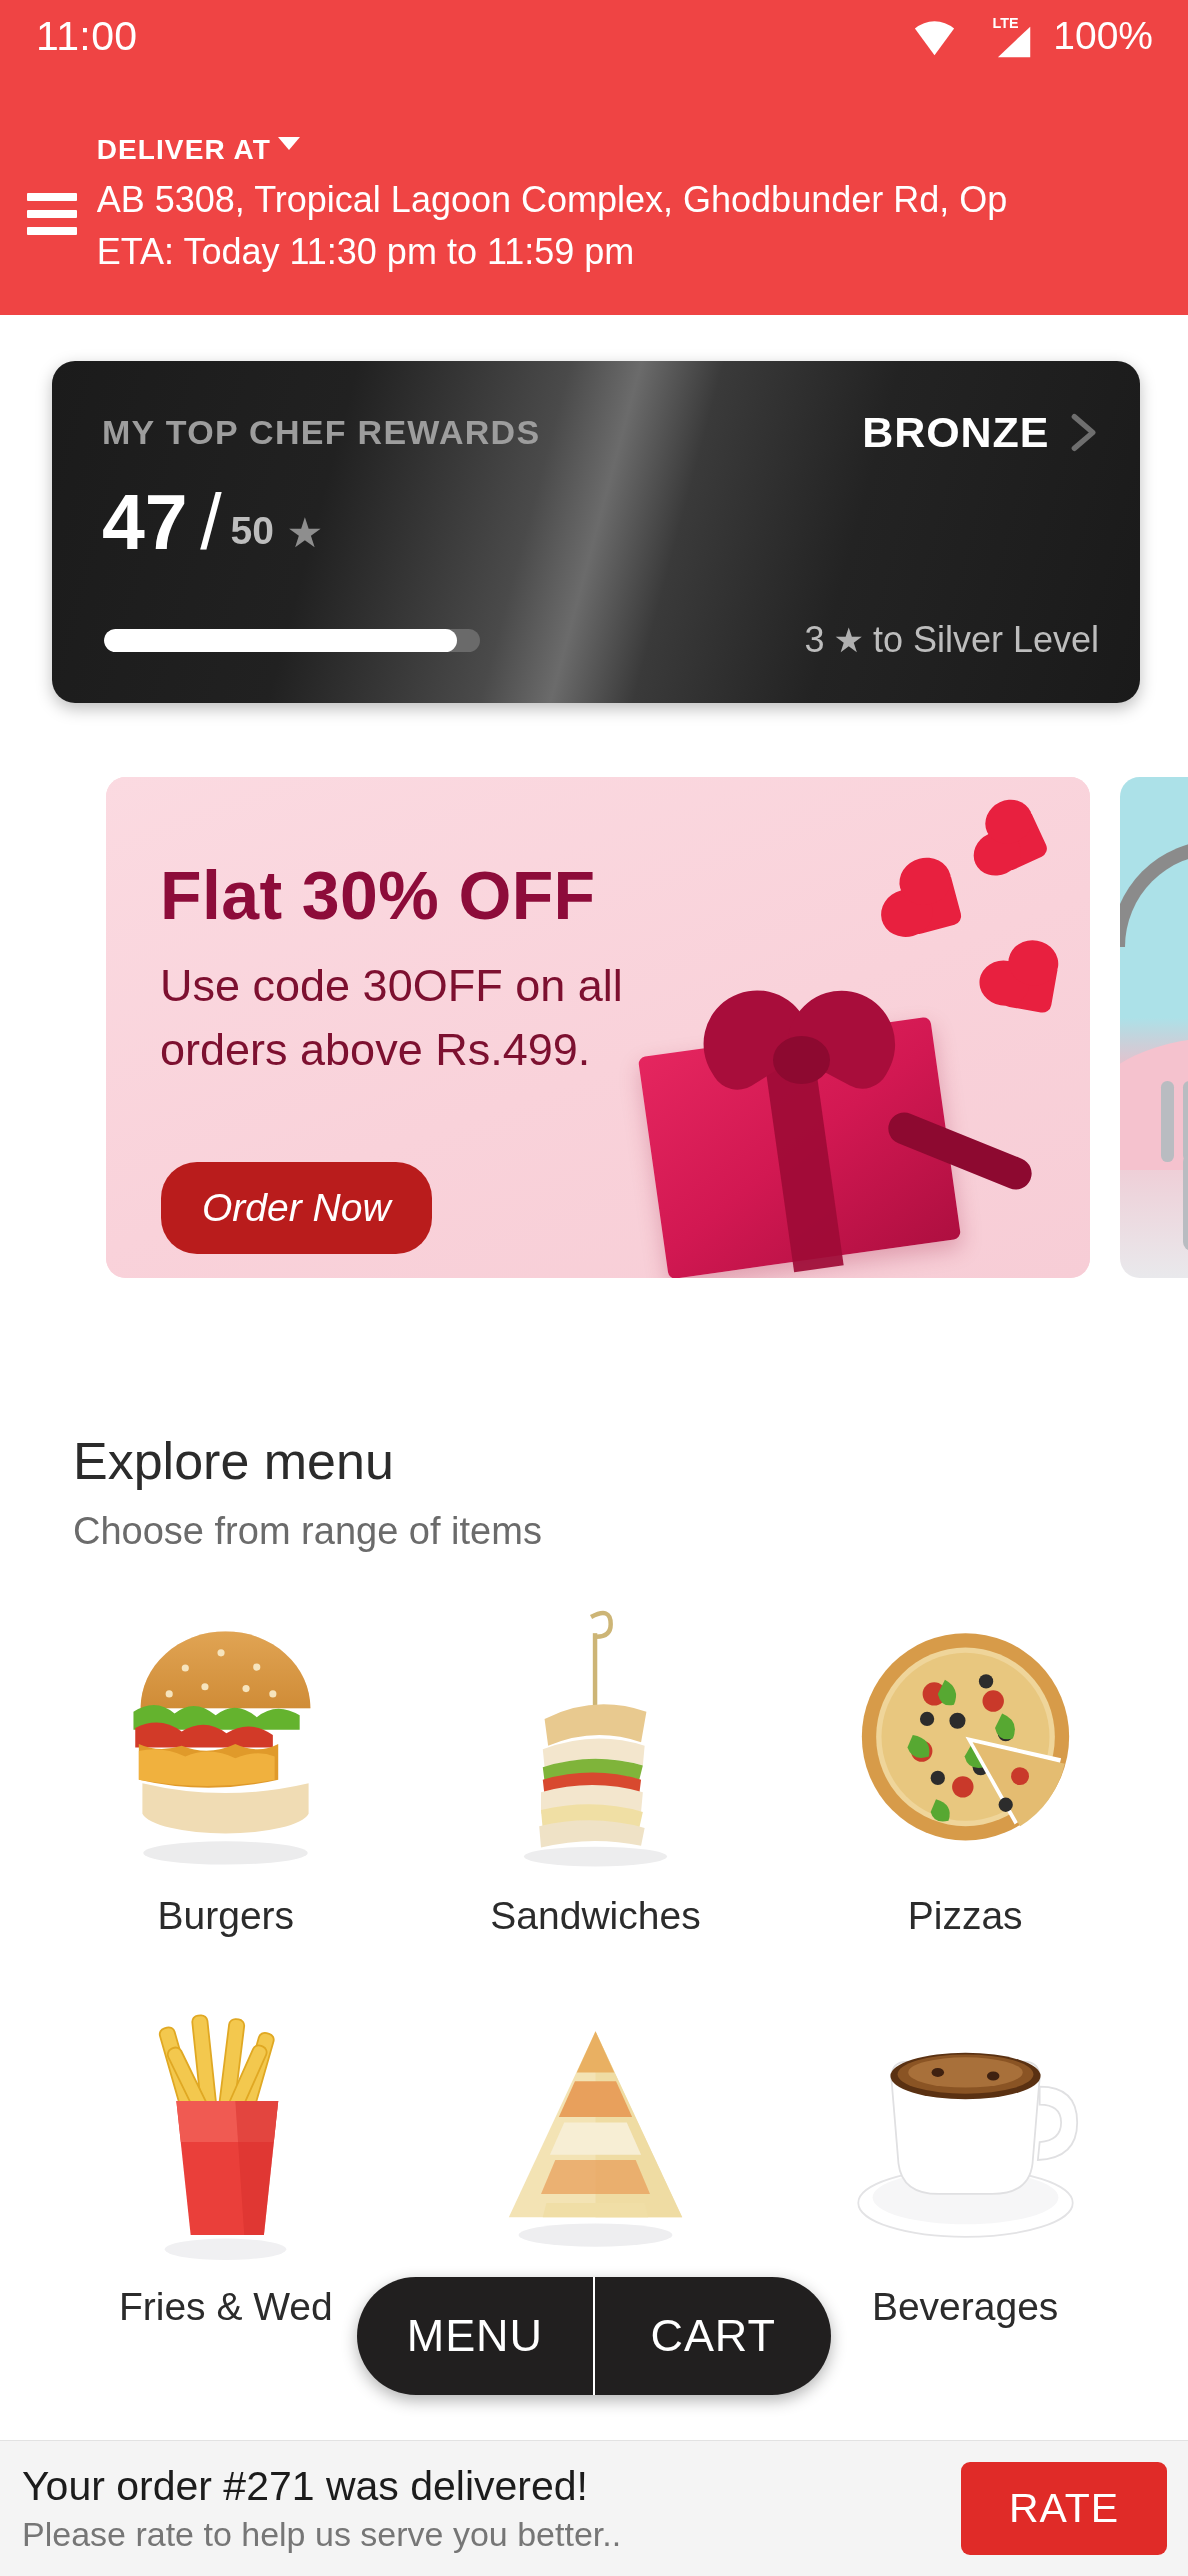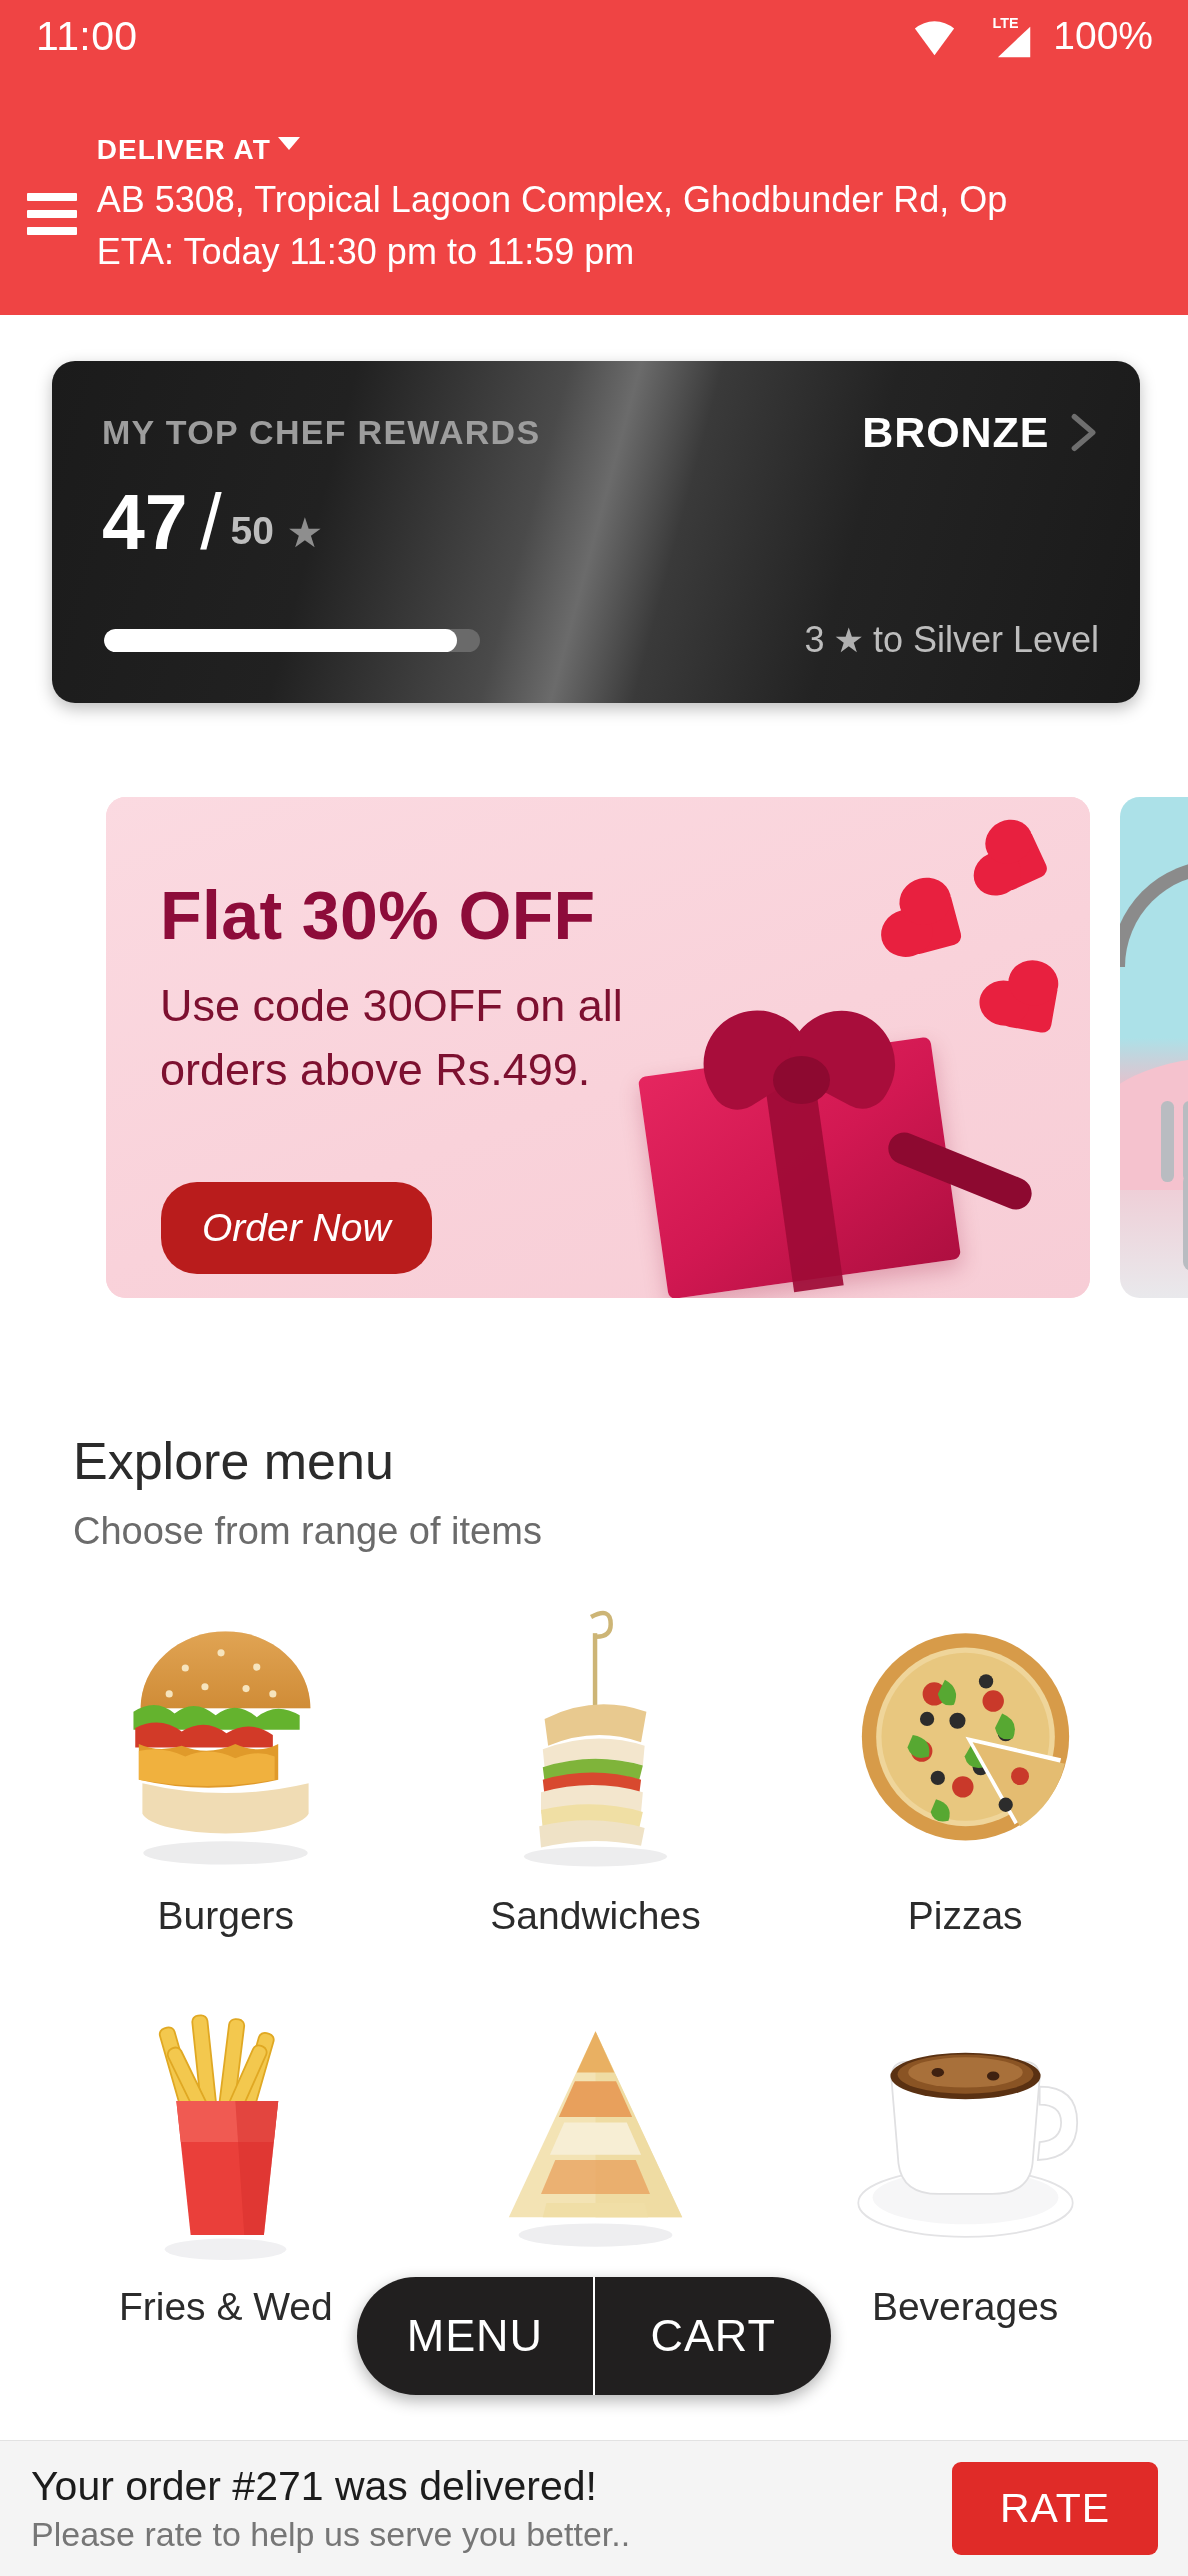--- a/index.html
+++ b/index.html
@@ -88,21 +88,21 @@
   }
   .rw-progress-fill { height:100%; background:#ffffff; border-radius:11.6px; }
 
   .rw-next {
     position:absolute; right:41px; top:258px;
     color:#bdbdbd; font-size:36px; display:flex; align-items:center; gap:9px;
   }
   .rw-next .star-grey2 { color:#b0b0b0; font-size:34px; }
 
   
-  .carousel { position:absolute; left:0; top:797px; width:1189px; height:501px; }
+  .carousel { position:absolute; left:0; top:777px; width:1189px; height:501px; }
   .promo-card {
     position:absolute; top:0; left:106px; width:984px; height:501px;
     border-radius:19.7px; overflow:hidden;
     background:#fbd9e0;
   }
   .promo-card .bg-wash {
     position:absolute; inset:0;
     background:linear-gradient(160deg,#fbdae1 0%, #f9d2da 55%, #f7cdd6 100%);
   }
   .promo-title {
@@ -214,21 +214,21 @@
     color:#ffffff; font-size:45px; font-weight:400; cursor:pointer;
     letter-spacing:0.9px;
   }
   .mc-divider { width:2.7px; background:#ffffff; align-self:stretch; }
 
   
   .order-bar {
     position:absolute; left:0; bottom:0; width:1189px; height:136px;
     background:#f4f4f4; border-top:0.9px solid #e2e2e2;
     display:flex; align-items:center; justify-content:space-between;
-    padding:0 31px;
+    padding:0 22px;
   }
   .ob-text { display:flex; flex-direction:column; gap:5.4px; }
   .ob-title { color:#1c1c1c; font-size:41px; }
   .ob-sub { color:#767676; font-size:34px; }
   .rate-btn {
     background:#e02b28; color:#fff; font-size:41px; font-weight:400;
     padding:23px 48px; border:none; border-radius:9px; cursor:pointer;
     letter-spacing:0.9px; font-family:"Liberation Sans", sans-serif;
   }
 </style>

